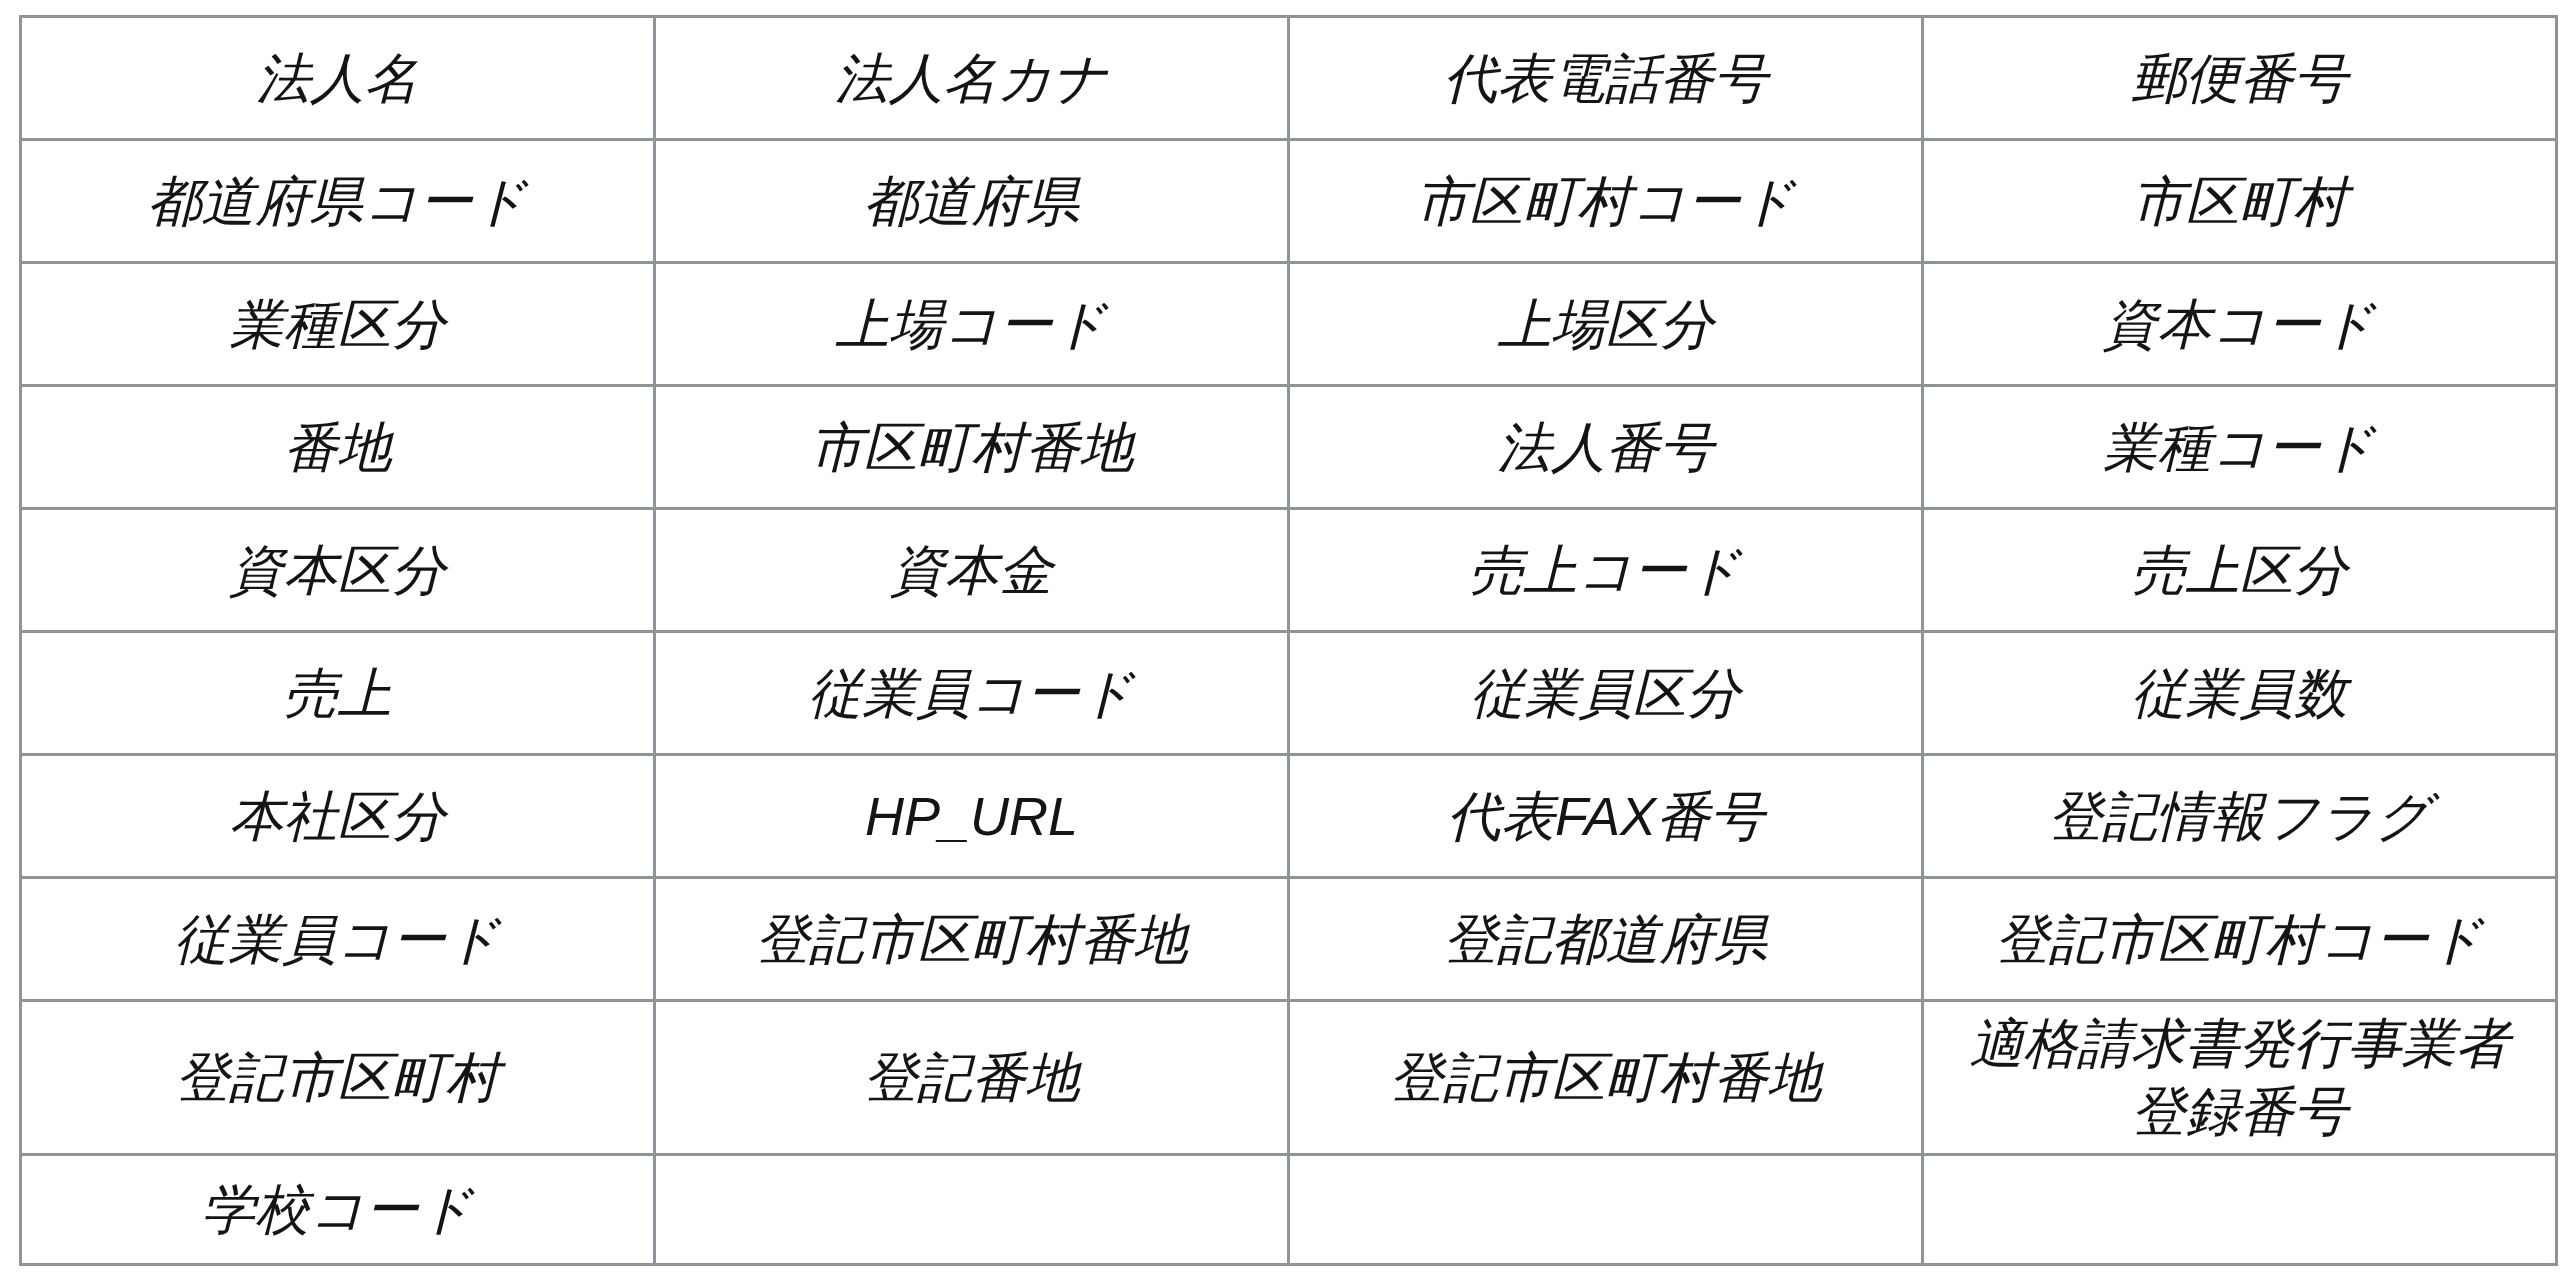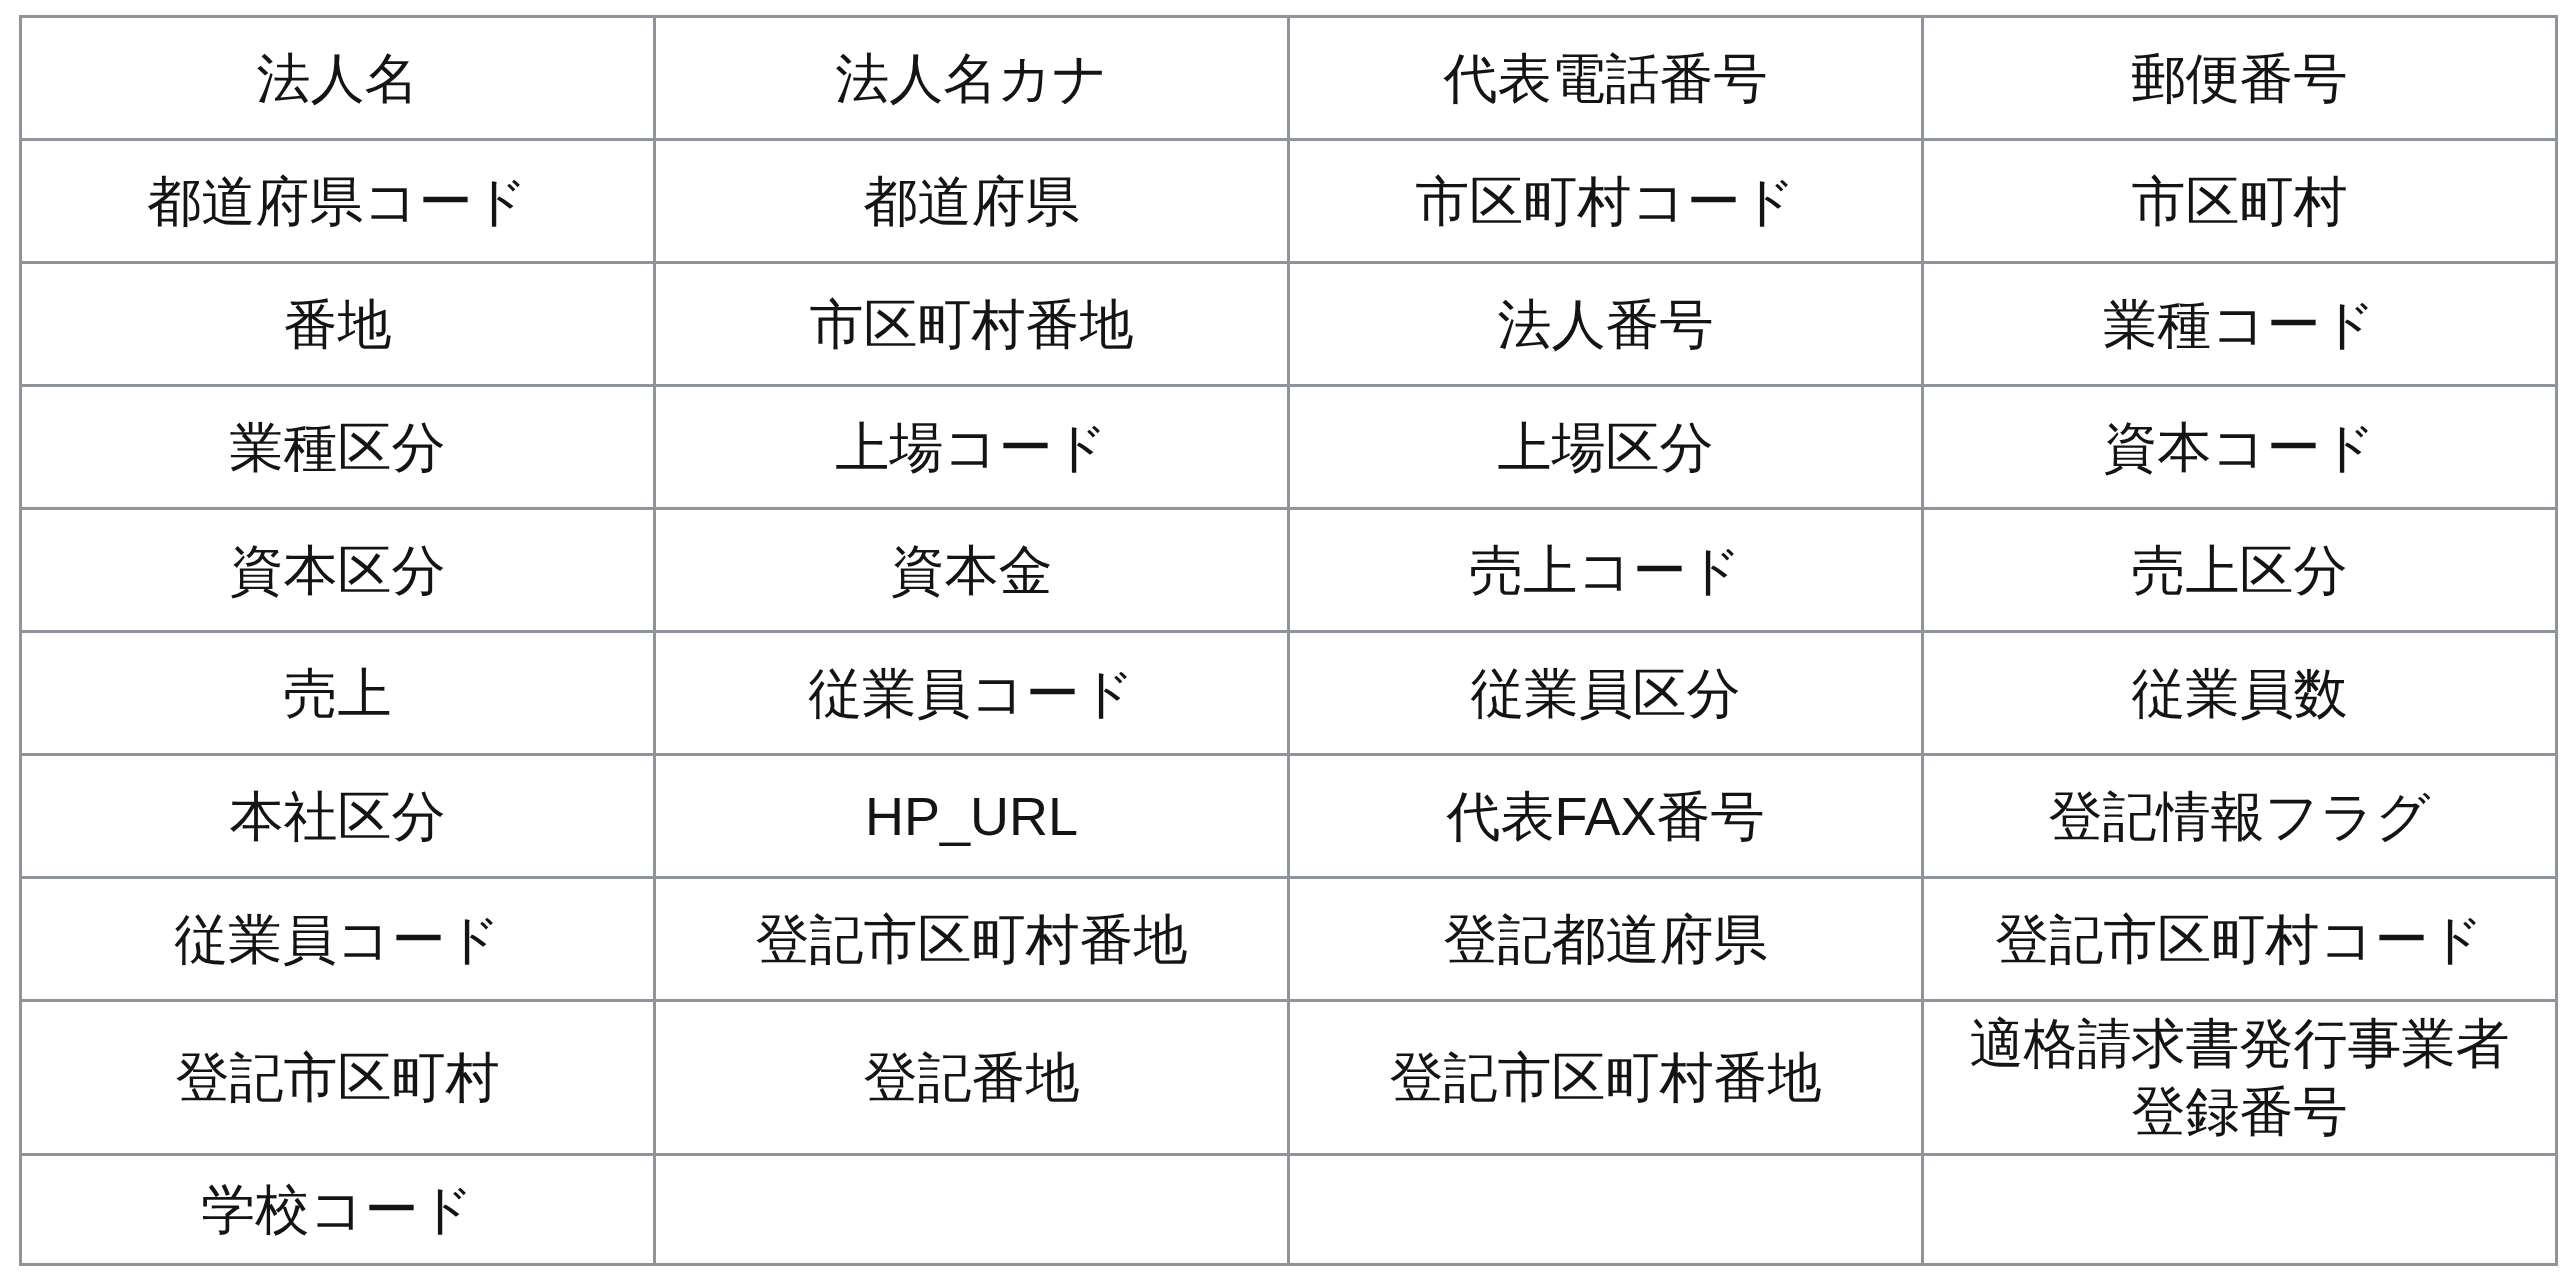--- a/index.html
+++ b/index.html
@@ -19,20 +19,21 @@
     top: 15.4px;
     width: 2539px;
     height: 1249px;
   }
   table.field-table {
     border-collapse: collapse;
     table-layout: fixed;
     width: 100%;
     height: 100%;
     background: var(--bg-color, #ffffff);
+    font-style: italic;
   }
   table.field-table tr {
     height: 123px;
   }
   table.field-table tr:nth-child(9) {
     height: 154px;
     margin-left: 20px;
   }
   table.field-table tr:nth-child(10) {
     height: 110px;
@@ -62,30 +63,30 @@
           <td>代表電話番号</td>
           <td>郵便番号</td>
         </tr>
         <tr>
           <td>都道府県コード</td>
           <td>都道府県</td>
           <td>市区町村コード</td>
           <td>市区町村</td>
         </tr>
         <tr>
+          <td>業種区分</td>
+          <td>上場コード</td>
+          <td>上場区分</td>
+          <td>資本コード</td>
+        </tr>
+        <tr>
           <td>番地</td>
           <td>市区町村番地</td>
           <td>法人番号</td>
           <td>業種コード</td>
-        </tr>
-        <tr>
-          <td>業種区分</td>
-          <td>上場コード</td>
-          <td>上場区分</td>
-          <td>資本コード</td>
         </tr>
         <tr>
           <td>資本区分</td>
           <td>資本金</td>
           <td>売上コード</td>
           <td>売上区分</td>
         </tr>
         <tr>
           <td>売上</td>
           <td>従業員コード</td>

